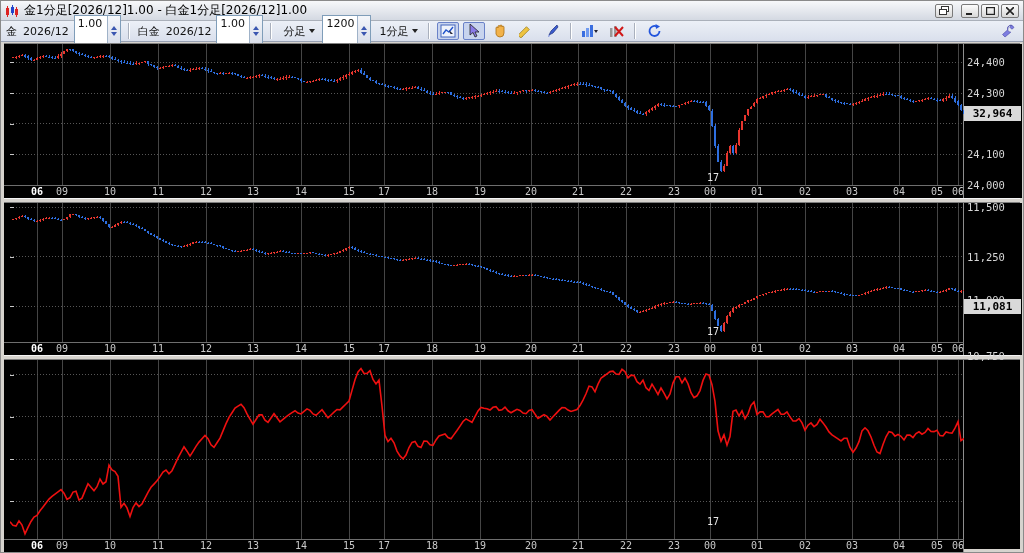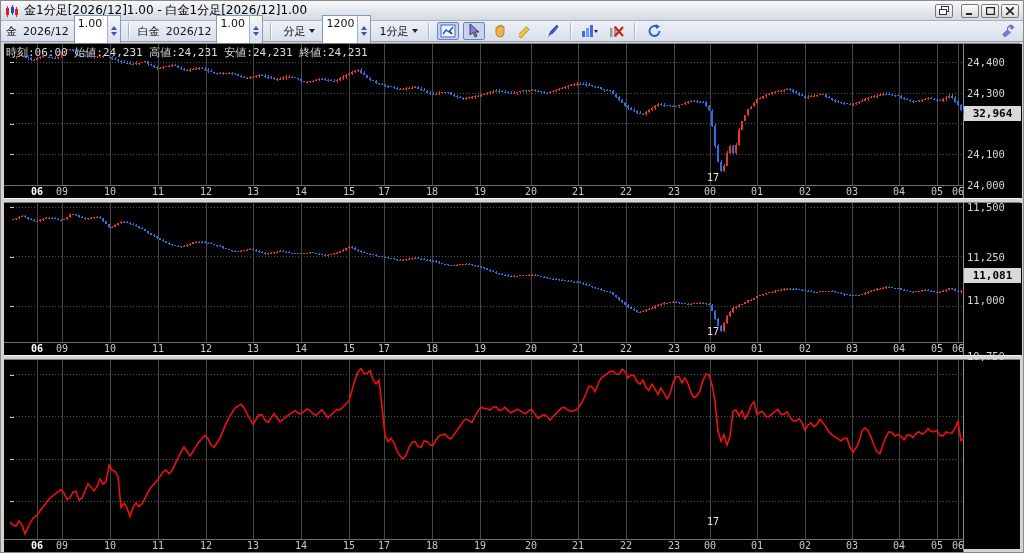--- a/index.html
+++ b/index.html
@@ -187,21 +187,20 @@
     <div class="toolbtn">
       <svg width="14" height="14" viewBox="0 0 14 14">
         <path d="M13 3.5 A3.4 3.4 0 1 0 9.8 8.2 L4 13 L1.5 10.5 L7 5.5 A3.4 3.4 0 0 1 10.5 1 L8.8 3.2 L10.8 5.2 Z" fill="#7d7de0" stroke="#4848a8" stroke-width="0.6"></path>
       </svg>
     </div>
   </div>
 
   <div class="charts">
     <div class="panel">
       <div class="plot" style="height: 141px;">
-        <div class="info">時刻:06:00 始値:24,231 高値:24,231 安値:24,231 終値:24,231</div>
       <svg width="954" height="141" shape-rendering="crispEdges">
             <line x1="27" y1="0" x2="27" y2="141" stroke="#454545" stroke-width="1"></line>
             <line x1="52" y1="0" x2="52" y2="141" stroke="#454545" stroke-width="1"></line>
             <line x1="100" y1="0" x2="100" y2="141" stroke="#454545" stroke-width="1"></line>
             <line x1="148" y1="0" x2="148" y2="141" stroke="#454545" stroke-width="1"></line>
             <line x1="196" y1="0" x2="196" y2="141" stroke="#454545" stroke-width="1"></line>
             <line x1="243" y1="0" x2="243" y2="141" stroke="#454545" stroke-width="1"></line>
             <line x1="291" y1="0" x2="291" y2="141" stroke="#454545" stroke-width="1"></line>
             <line x1="339" y1="0" x2="339" y2="141" stroke="#454545" stroke-width="1"></line>
             <line x1="374" y1="0" x2="374" y2="141" stroke="#454545" stroke-width="1"></line>
@@ -1593,21 +1592,21 @@
           <span class="xtick" style="left:848px">03</span>
           <span class="xtick" style="left:895px">04</span>
           <span class="xtick" style="left:933px">05</span>
           <span class="xtick" style="left:954px">06</span>
         </div>
       <div class="yaxis">
           <span class="ytick" style="top:4.0px">11,500</span>
           <span class="ytick" style="top:53.6px">11,250</span>
           <span class="ytick" style="top:97px">11,000</span>
           <span class="ytick" style="top:152.9px">10,750</span>
-          <div class="pricebox" style="top:65px">11,081</div>
+          <div class="pricebox" style="top:96px">11,081</div>
         </div>
     </div>
     <div class="panel-sep"></div>
 
     <div class="panel">
       <div class="plot" style="height: 179px;">
       <svg width="954" height="179" shape-rendering="crispEdges">
             <line x1="27" y1="0" x2="27" y2="179" stroke="#454545" stroke-width="1"></line>
             <line x1="52" y1="0" x2="52" y2="179" stroke="#454545" stroke-width="1"></line>
             <line x1="100" y1="0" x2="100" y2="179" stroke="#454545" stroke-width="1"></line>

